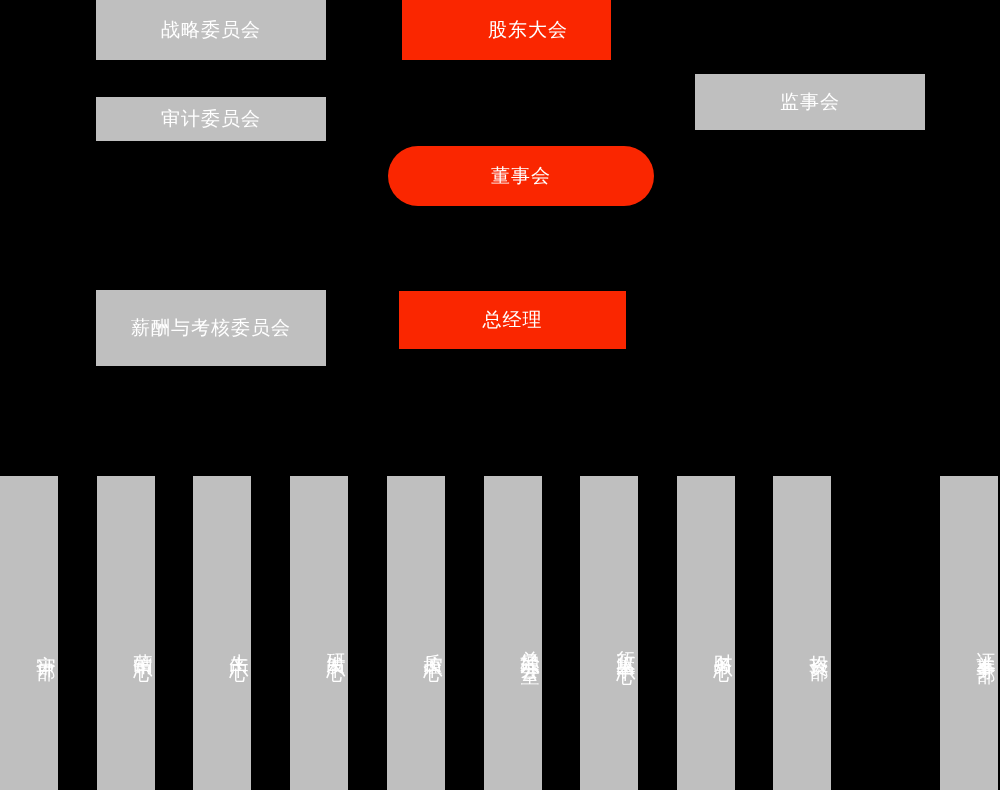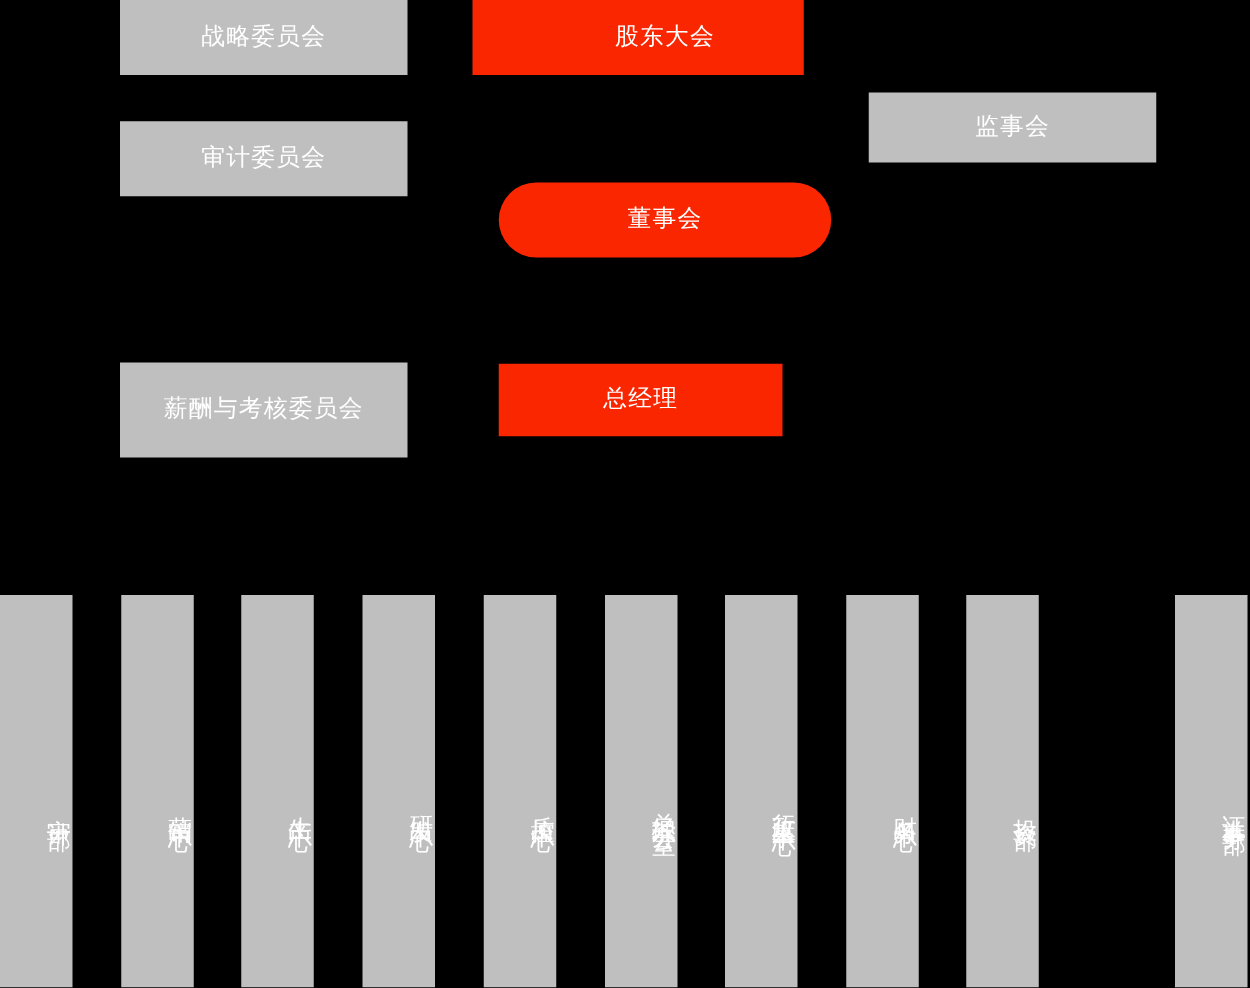--- a/index.html
+++ b/index.html
@@ -50,24 +50,24 @@
     align-items: flex-start;
     justify-content: center;
     padding-top: 22px;
   }
 </style>
 </head>
 <body>
 
 <div id="chart">
     <div class="node grey horiz" style="left: 96px; top: 0px; width: 230px; height: 60px;">战略委员会</div>
-    <div class="node grey horiz" style="left: 96px; top: 97px; width: 230px; height: 60px;">审计委员会</div>
+    <div class="node grey horiz" style="left: 96px; top: 97px; width: 230px; height: 44px;">审计委员会</div>
     <div class="node grey horiz" style="left: 96px; top: 290px; width: 230px; height: 76px;">薪酬与考核委员会</div>
-    <div class="node red horiz" style="left: 378px; top: 0px; width: 265px; height: 60px; padding-left: 43px;">股东大会</div>
-    <div class="node red horiz" style="left: 399px; top: 146px; width: 266px; height: 60px; border-radius: 30px;">董事会</div>
+    <div class="node red horiz" style="left: 402px; top: 0px; width: 209px; height: 60px; padding-left: 43px;">股东大会</div>
+    <div class="node red horiz" style="left: 388px; top: 146px; width: 266px; height: 60px; border-radius: 30px;">董事会</div>
     <div class="node grey horiz" style="left: 695px; top: 74px; width: 230px; height: 56px;">监事会</div>
     <div class="node red horiz" style="left: 399px; top: 291px; width: 227px; height: 58px;">总经理</div>
     <div class="node grey vert" style="left: 0px; top: 476px; width: 58px; height: 314px;">审计部</div>
     <div class="node grey vert" style="left: 97px; top: 476px; width: 58px; height: 314px;">营销中心</div>
     <div class="node grey vert" style="left: 193px; top: 476px; width: 58px; height: 314px;">生产中心</div>
     <div class="node grey vert" style="left: 290px; top: 476px; width: 58px; height: 314px;">研发中心</div>
     <div class="node grey vert" style="left: 387px; top: 476px; width: 58px; height: 314px;">质控中心</div>
     <div class="node grey vert" style="left: 484px; top: 476px; width: 58px; height: 314px;">总经理办公室</div>
     <div class="node grey vert" style="left: 580px; top: 476px; width: 58px; height: 314px;">行政人事中心</div>
     <div class="node grey vert" style="left: 677px; top: 476px; width: 58px; height: 314px;">财务中心</div>

